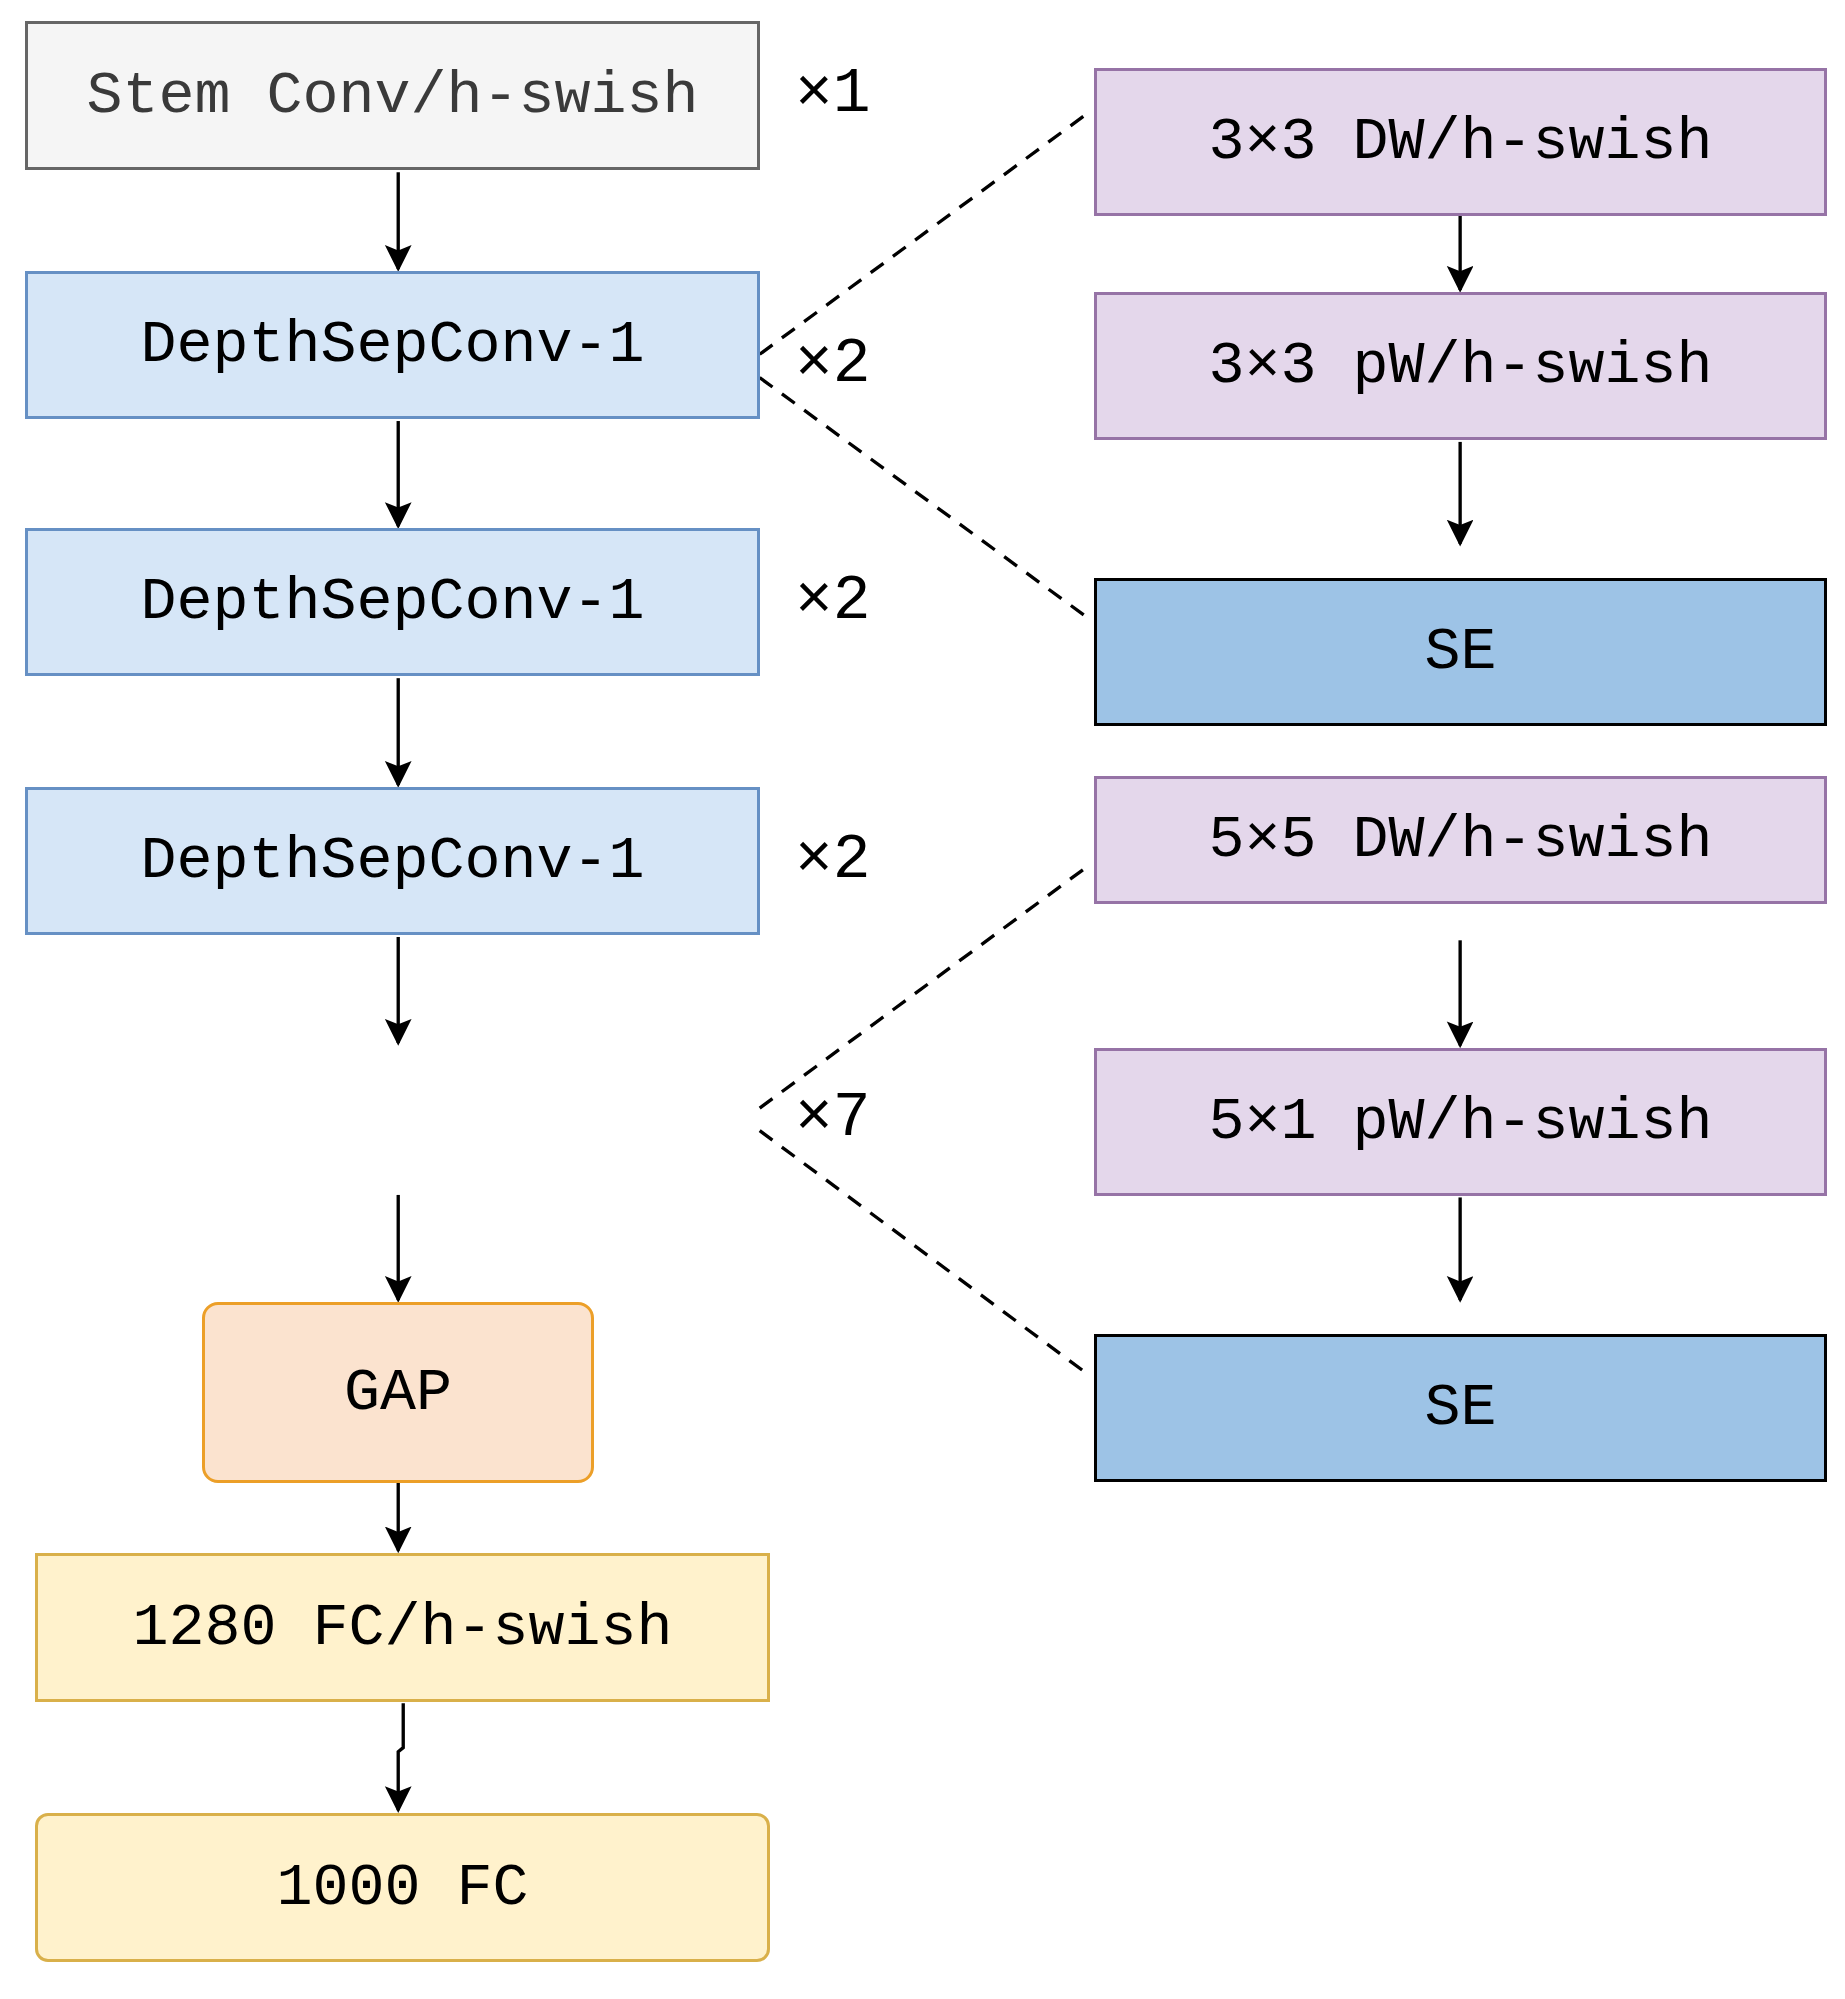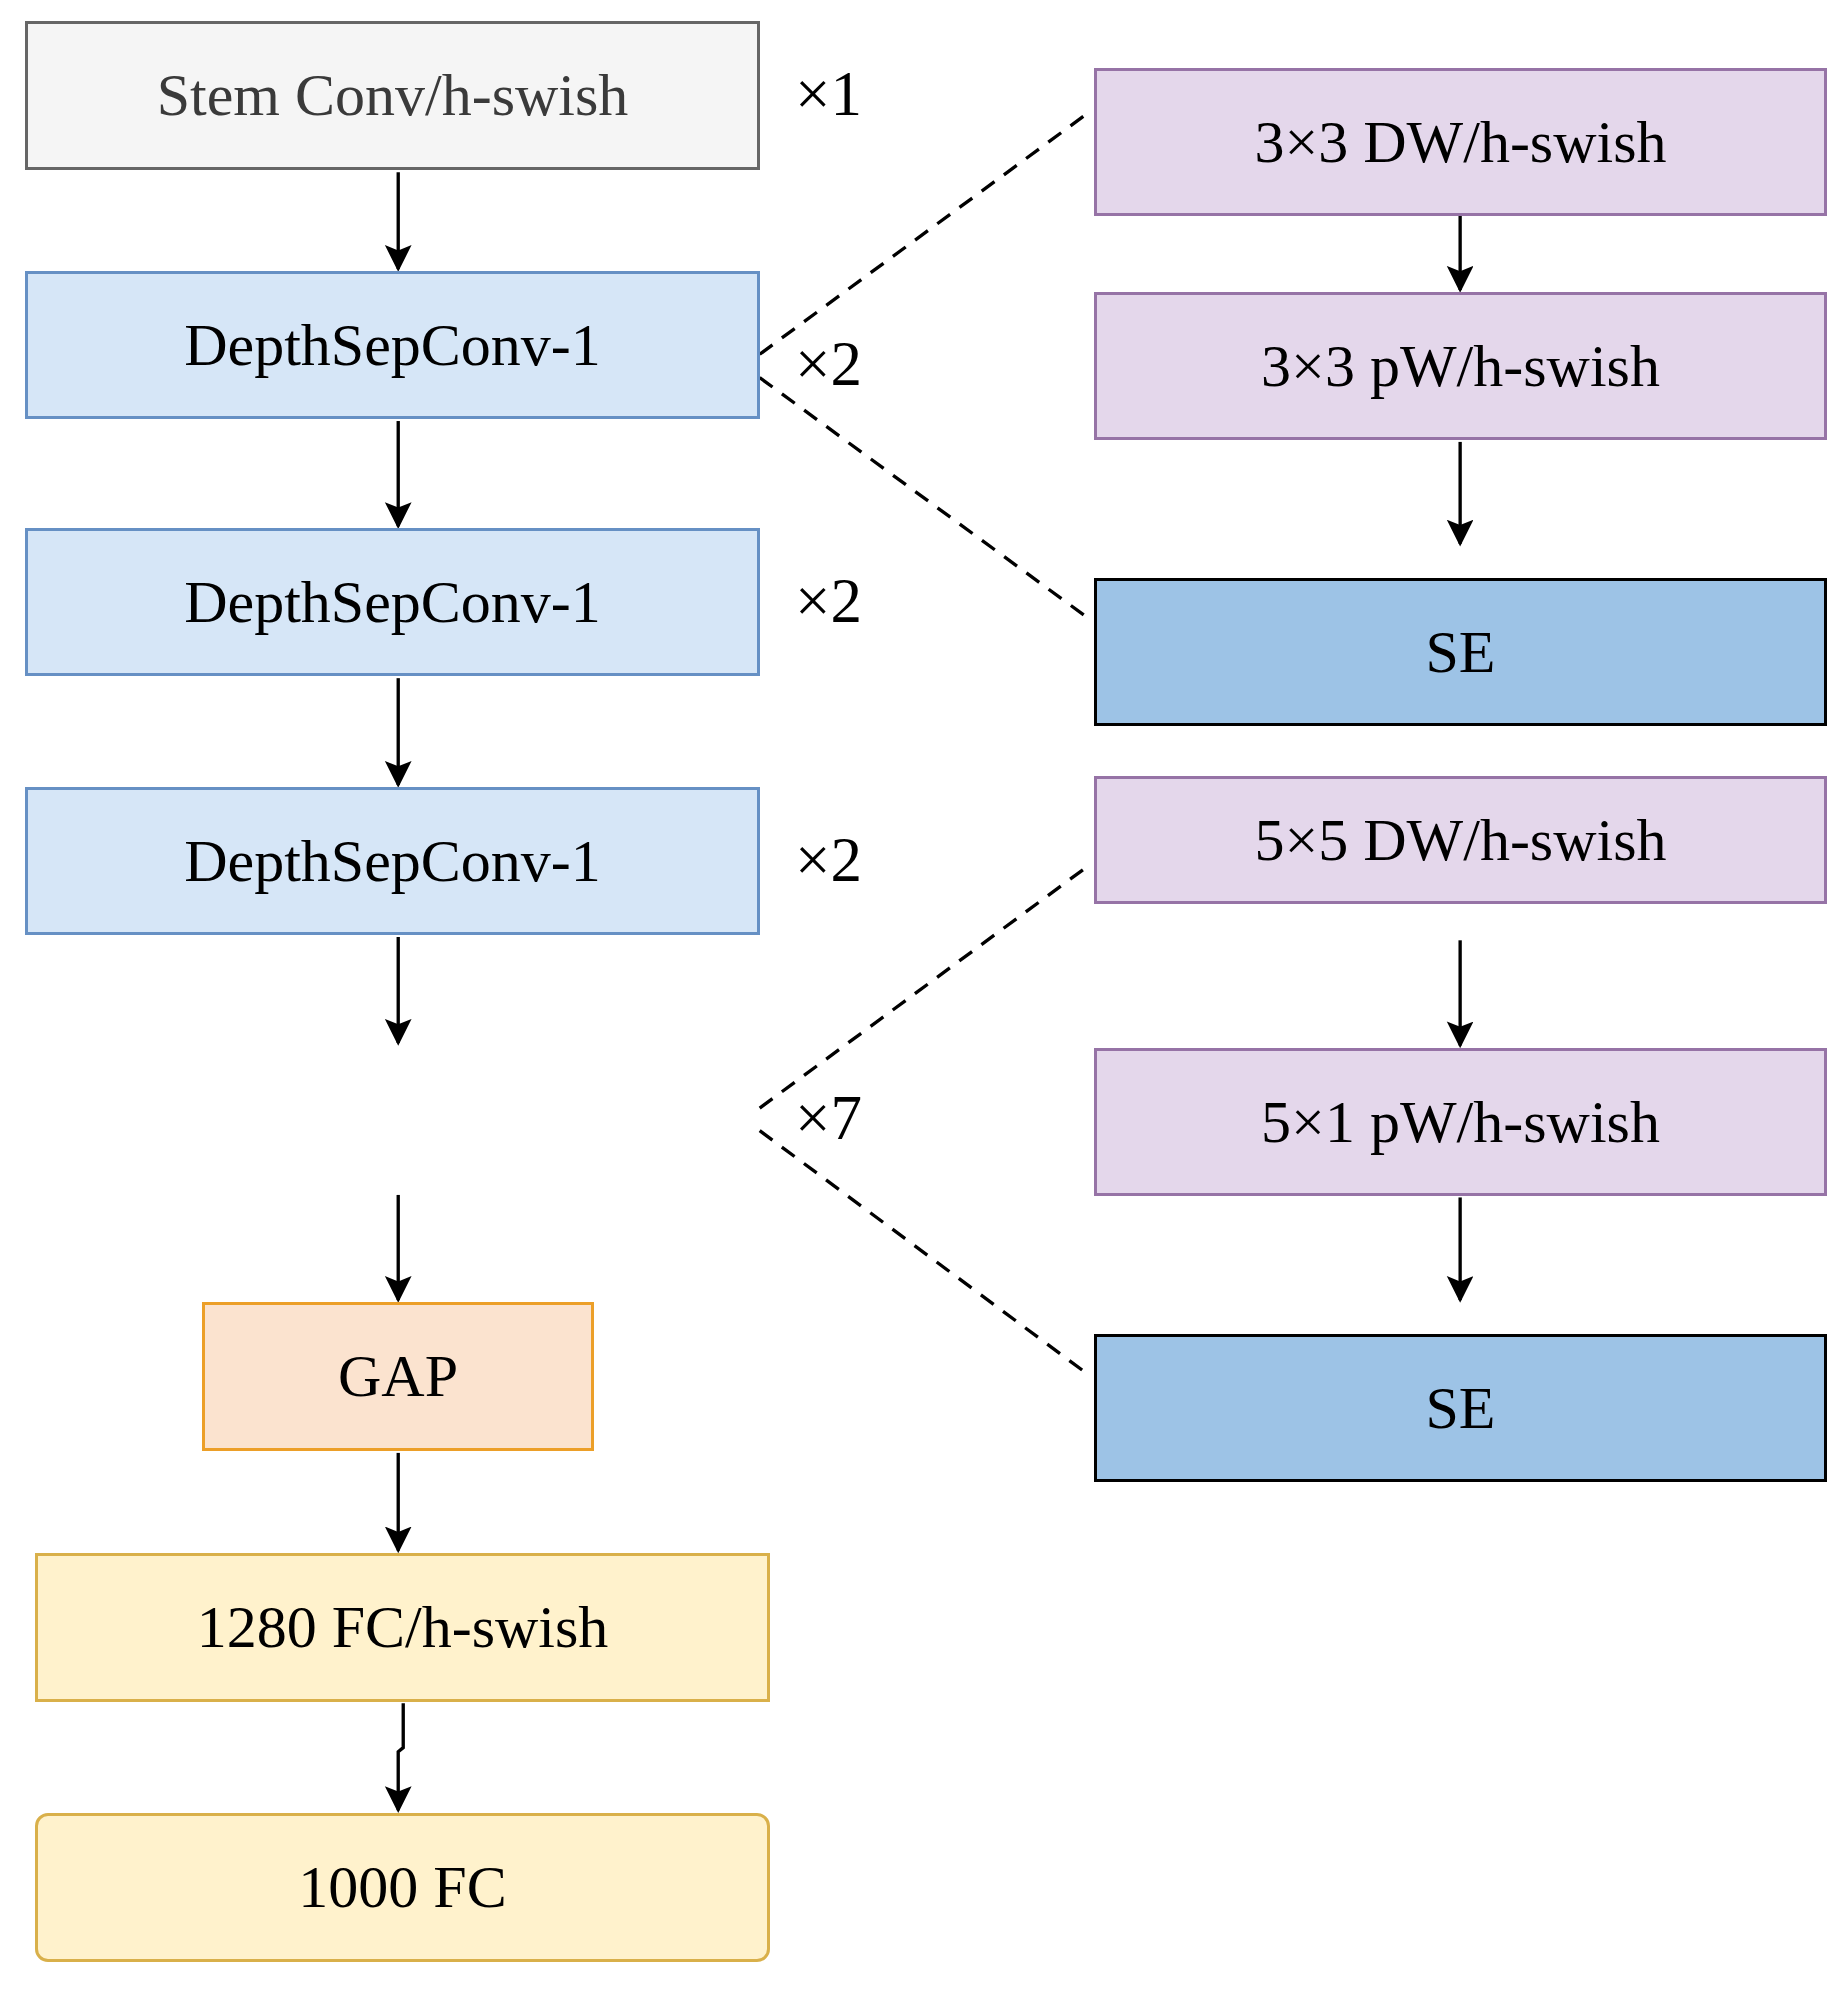--- a/index.html
+++ b/index.html
@@ -1,21 +1,21 @@
 <!DOCTYPE html>
 <html style="--stem-fill: #F5F5F5; --stem-border: #666666; --blue-fill: #D6E6F7; --blue-border: #6690C4; --green-fill: #D2E8D2; --green-border: #6FB95F; --orange-fill: #FBE3CF; --orange-border: #EC9F28; --yellow-fill: #FFF2CC; --yellow-border: #D9B04A; --purple-fill: #E4D7EB; --purple-border: #9673A6; --se-fill: #9DC3E6; --se-border: #000000; --arrow: #000000;font-size:13.4px"><head>
 <meta charset="utf-8">
 <style>
   html, body { margin: 0; padding: 0; background: #ffffff; }
   .canvas {
     position: relative;
     width: 1845px;
     height: 2000px;
     background: #ffffff;
-    font-family: Liberation Serif, serif;
+    font-family: Liberation Mono, monospace;
     overflow: hidden;
   }
   .connector-layer { position: absolute; left: 0; top: 0; }
   .connector-layer path { fill: none; stroke: var(--arrow, #000); stroke-width: 4; }
   .connector-layer path.dashed { stroke-dasharray: 19 14; }
   .connector-layer marker path { fill: var(--arrow, #000); stroke: none; }
 
   .box {
     position: absolute;
     box-sizing: border-box;
@@ -36,21 +36,21 @@
   .orange { background: var(--orange-fill); border-color: var(--orange-border); }
   .yellow { background: var(--yellow-fill); border-color: var(--yellow-border); margin-left: 10px; }
   .purple { background: var(--purple-fill); border-color: var(--purple-border); }
   .seblue { background: var(--se-fill);     border-color: var(--se-border); margin-top: 32px; }
 
   #box-stem   { top: 21px;   height: 149px; }
   #box-dsc1a  { top: 271px;  height: 148px; }
   #box-dsc1b  { top: 528px;  height: 148px; }
   #box-dsc1c  { top: 787px;  height: 148px; }
   #box-dsc2   { top: 1045px; height: 148px; }
-  #box-gap    { left: 202px; top: 1302px; width: 392px; height: 149px; }
+  #box-gap    { left: 202px; top: 1302px; width: 392px; height: 181px; border-radius: 16px; }
   #box-fc1280 { top: 1553px; height: 149px; }
   #box-fc1000 { top: 1813px; height: 149px; border-radius: 13px; }
 
   #box-b1-dw { top: 39px;   height: 148px; margin-top: 29px; }
   #box-b1-pw { top: 292px;  height: 148px; }
   #box-b1-se { top: 546px;  height: 148px; }
   #box-b2-dw { top: 776px;  height: 128px; }
   #box-b2-pw { top: 1048px; height: 148px; }
   #box-b2-se { top: 1302px; height: 148px; }
 

